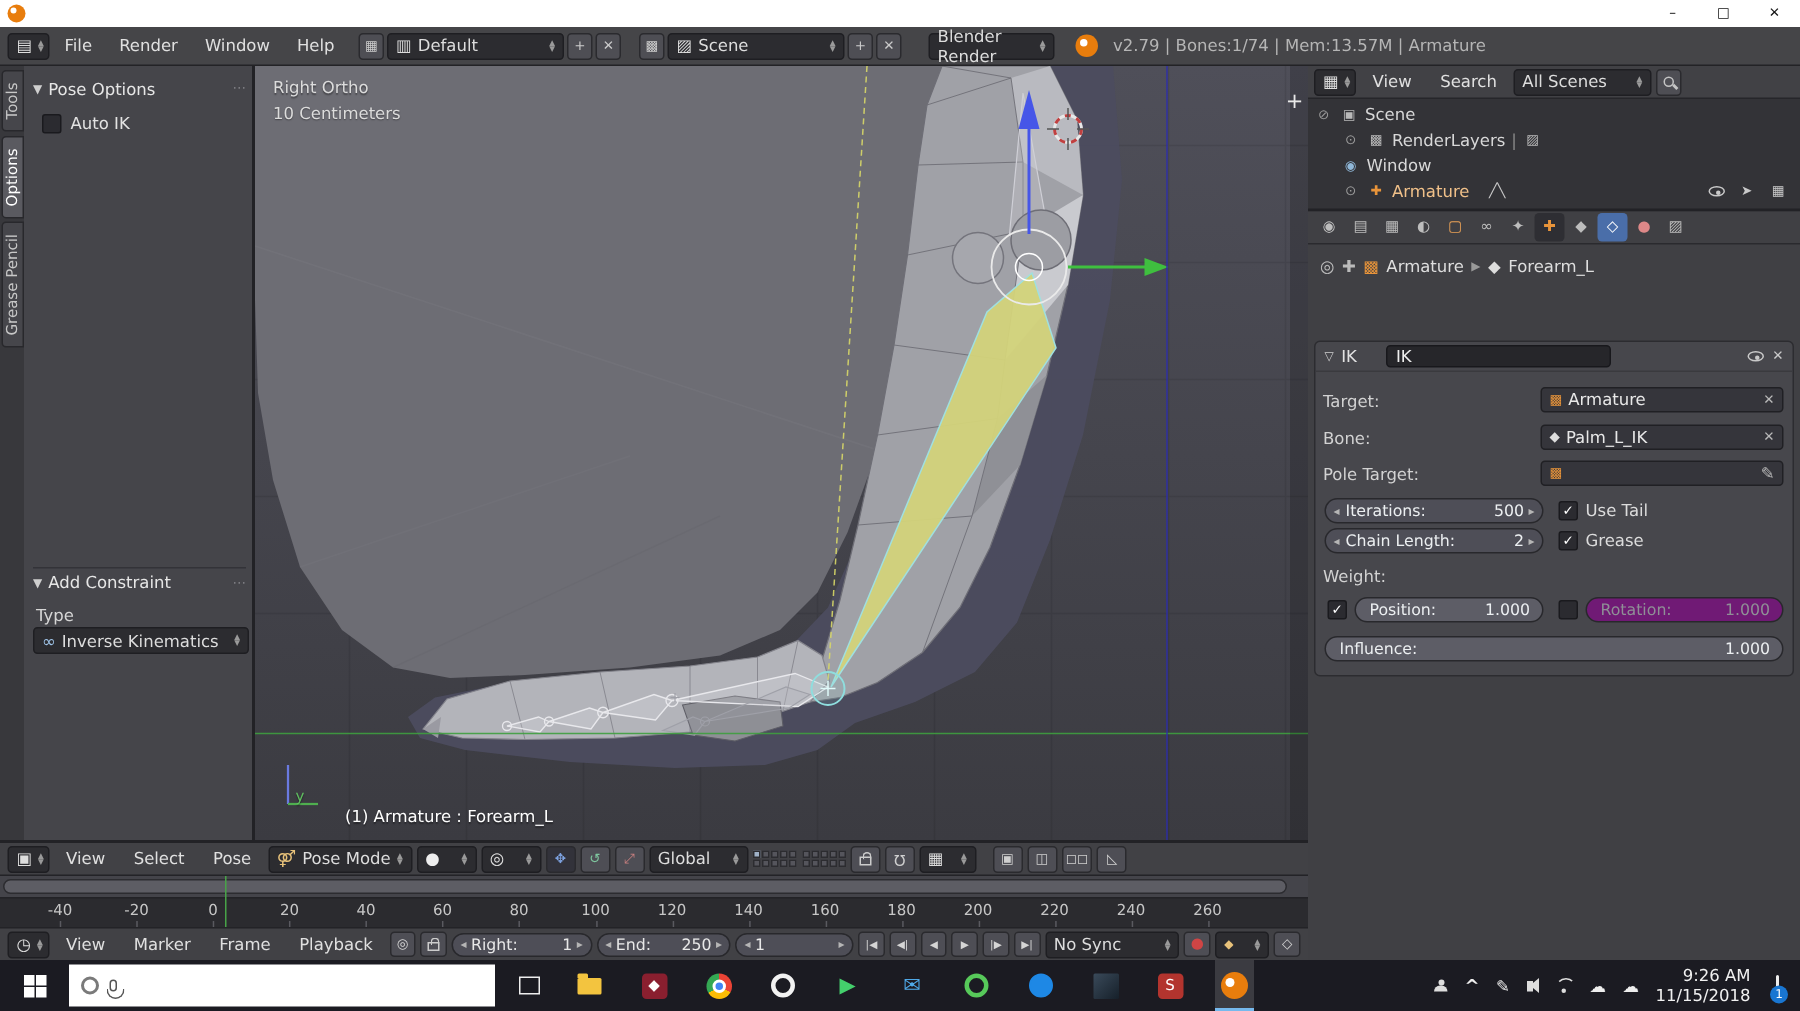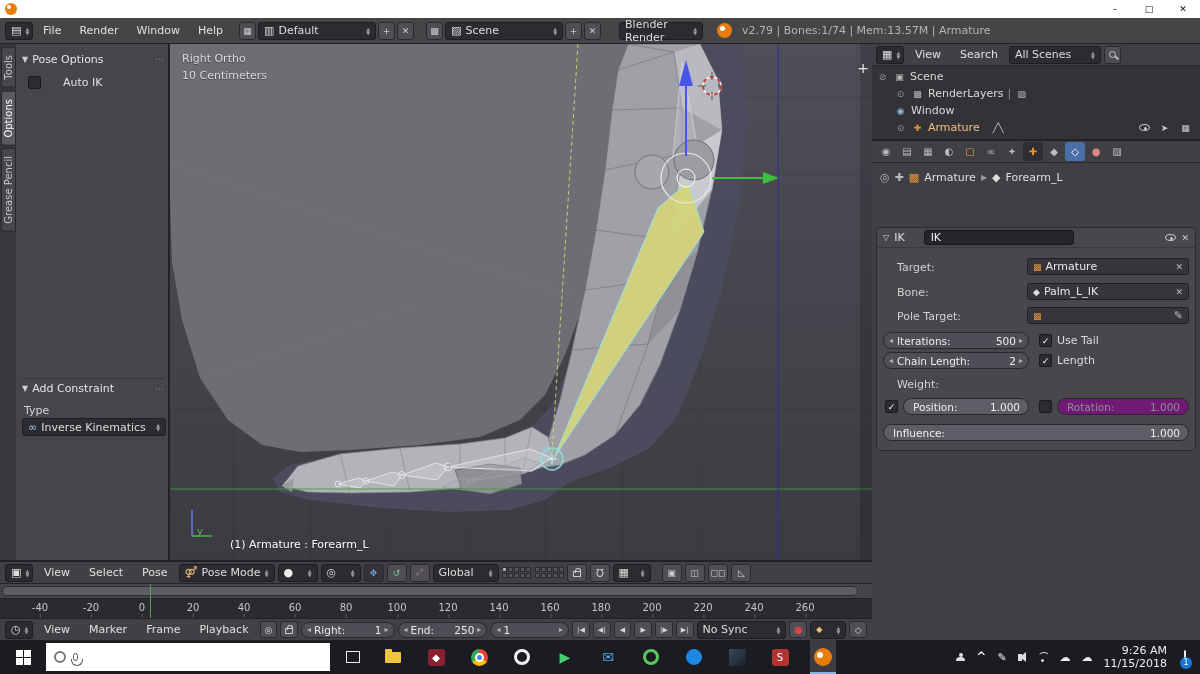--- a/index.html
+++ b/index.html
@@ -54,21 +54,21 @@
   .properties { position:absolute; left:872px; top:141px; width:328px; height:499px; background:#404044; }
   .ptabs { height:22px; display:flex; align-items:center; gap:1px; padding:0 4px; border-bottom:1px solid #2a2a2e; }
   .ptab { width:20px; height:19px; display:flex; align-items:center; justify-content:center; border-radius:3px; font-size:10px; color:#bdbdbd; }
   .ptab.active { background:#4a6ea9; color:#fff; }
   .ptab.pressed { background:#2e2e33; }
   .pcrumb { height:28px; display:flex; align-items:center; gap:5px; padding:0 8px; color:#dedede; }
   .addbtn { position:absolute; left:8px; top:60px; width:312px; height:18px; background:#2d2d32; border:1px solid #1d1d21; border-radius:3px; display:flex; align-items:center; padding:0 8px; color:#e2e2e2; }
   .ikpanel { position:absolute; left:4px; top:86px; width:320px; height:224px; background:#47474c; border:1px solid #2c2c30; border-radius:4px; }
   .ikhdr { height:20px; display:flex; align-items:center; gap:5px; padding:0 6px; border-bottom:1px solid #3a3a3e; }
   .namefield { background:#26262a; border:1px solid #18181c; border-radius:3px; height:15px; flex:1; max-width:150px; display:flex; align-items:center; padding:0 6px; color:#eee; }
-  .flabel { position:absolute; left:20px; color:#d2d2d2; }
+  .flabel { position:absolute; left:5px; color:#d2d2d2; }
   .idfield { position:absolute; background:#35353b; border:1px solid #202024; border-radius:3px; height:17px; display:flex; align-items:center; gap:4px; padding:0 5px; color:#e8e8e8; }
   .pill { position:absolute; background:#4e4e57; border:1px solid #28282c; border-radius:9px; height:17px; display:flex; align-items:center; padding:0 5px; color:#eceff1; font-size:10.5px; }
   .pill.filled { background:#5d5d66; }
   .pill.disabled { background:#701a75; color:#8f8f96; }
   .pill .arr { font-size:8px; color:#b5b5b5; }
   .pill .plabel { margin:0 4px; }
   .pill .pvalue { margin-left:auto; margin-right:3px; }
   .chklbl { position:absolute; display:flex; align-items:center; gap:5px; color:#dcdcdc; }
 
   
@@ -182,21 +182,21 @@
     <span class="shelf-tab">Tools</span>
     <span class="shelf-tab active">Options</span>
     <span class="shelf-tab">Grease Pencil</span>
   </div>
   <div class="shelf-body">
     <div class="panel-hdr">
       <span class="tri">▼</span>
       <span>Pose Options</span>
       <span class="dots">⋯</span>
     </div>
-    <div class="row" style="margin:8px 0 0 6px;gap:22px">
+    <div class="row" style="margin:8px 0 0 6px;gap:6px">
       <span class="chk"></span>
       <span>Auto IK</span>
     </div>
     <div class="panel-hdr" style="position:absolute;left:6px;top:334px;width:142px;border-top:1px solid #333338;padding-top:2px">
       <span class="tri">▼</span>
       <span>Add Constraint</span>
       <span class="dots">⋯</span>
     </div>
     <div class="abs" style="left:8px;top:360px;color:#d6d6d6">Type</div>
     <div class="dd" style="position:absolute;left:6px;top:374px;width:144px">
@@ -441,21 +441,21 @@
     </div>
 
     <div class="pill" style="left:6px;top:124px;width:146px">
       <span class="arr">◂</span>
       <span class="plabel">Chain Length:</span>
       <span class="pvalue">2</span>
       <span class="arr">▸</span>
     </div>
     <div class="chklbl" style="left:162px;top:126px">
       <span class="chk">✓</span>
-      <span>Length</span>
+      <span>Grease</span>
     </div>
 
     <span class="flabel" style="top:150px">Weight:</span>
 
     <span class="chk abs" style="left:8px;top:172px">✓</span>
     <div class="pill filled" style="left:26px;top:170px;width:126px">
       <span class="plabel">Position:</span>
       <span class="pvalue">1.000</span>
     </div>
     <span class="chk abs" style="left:162px;top:172px"></span>

